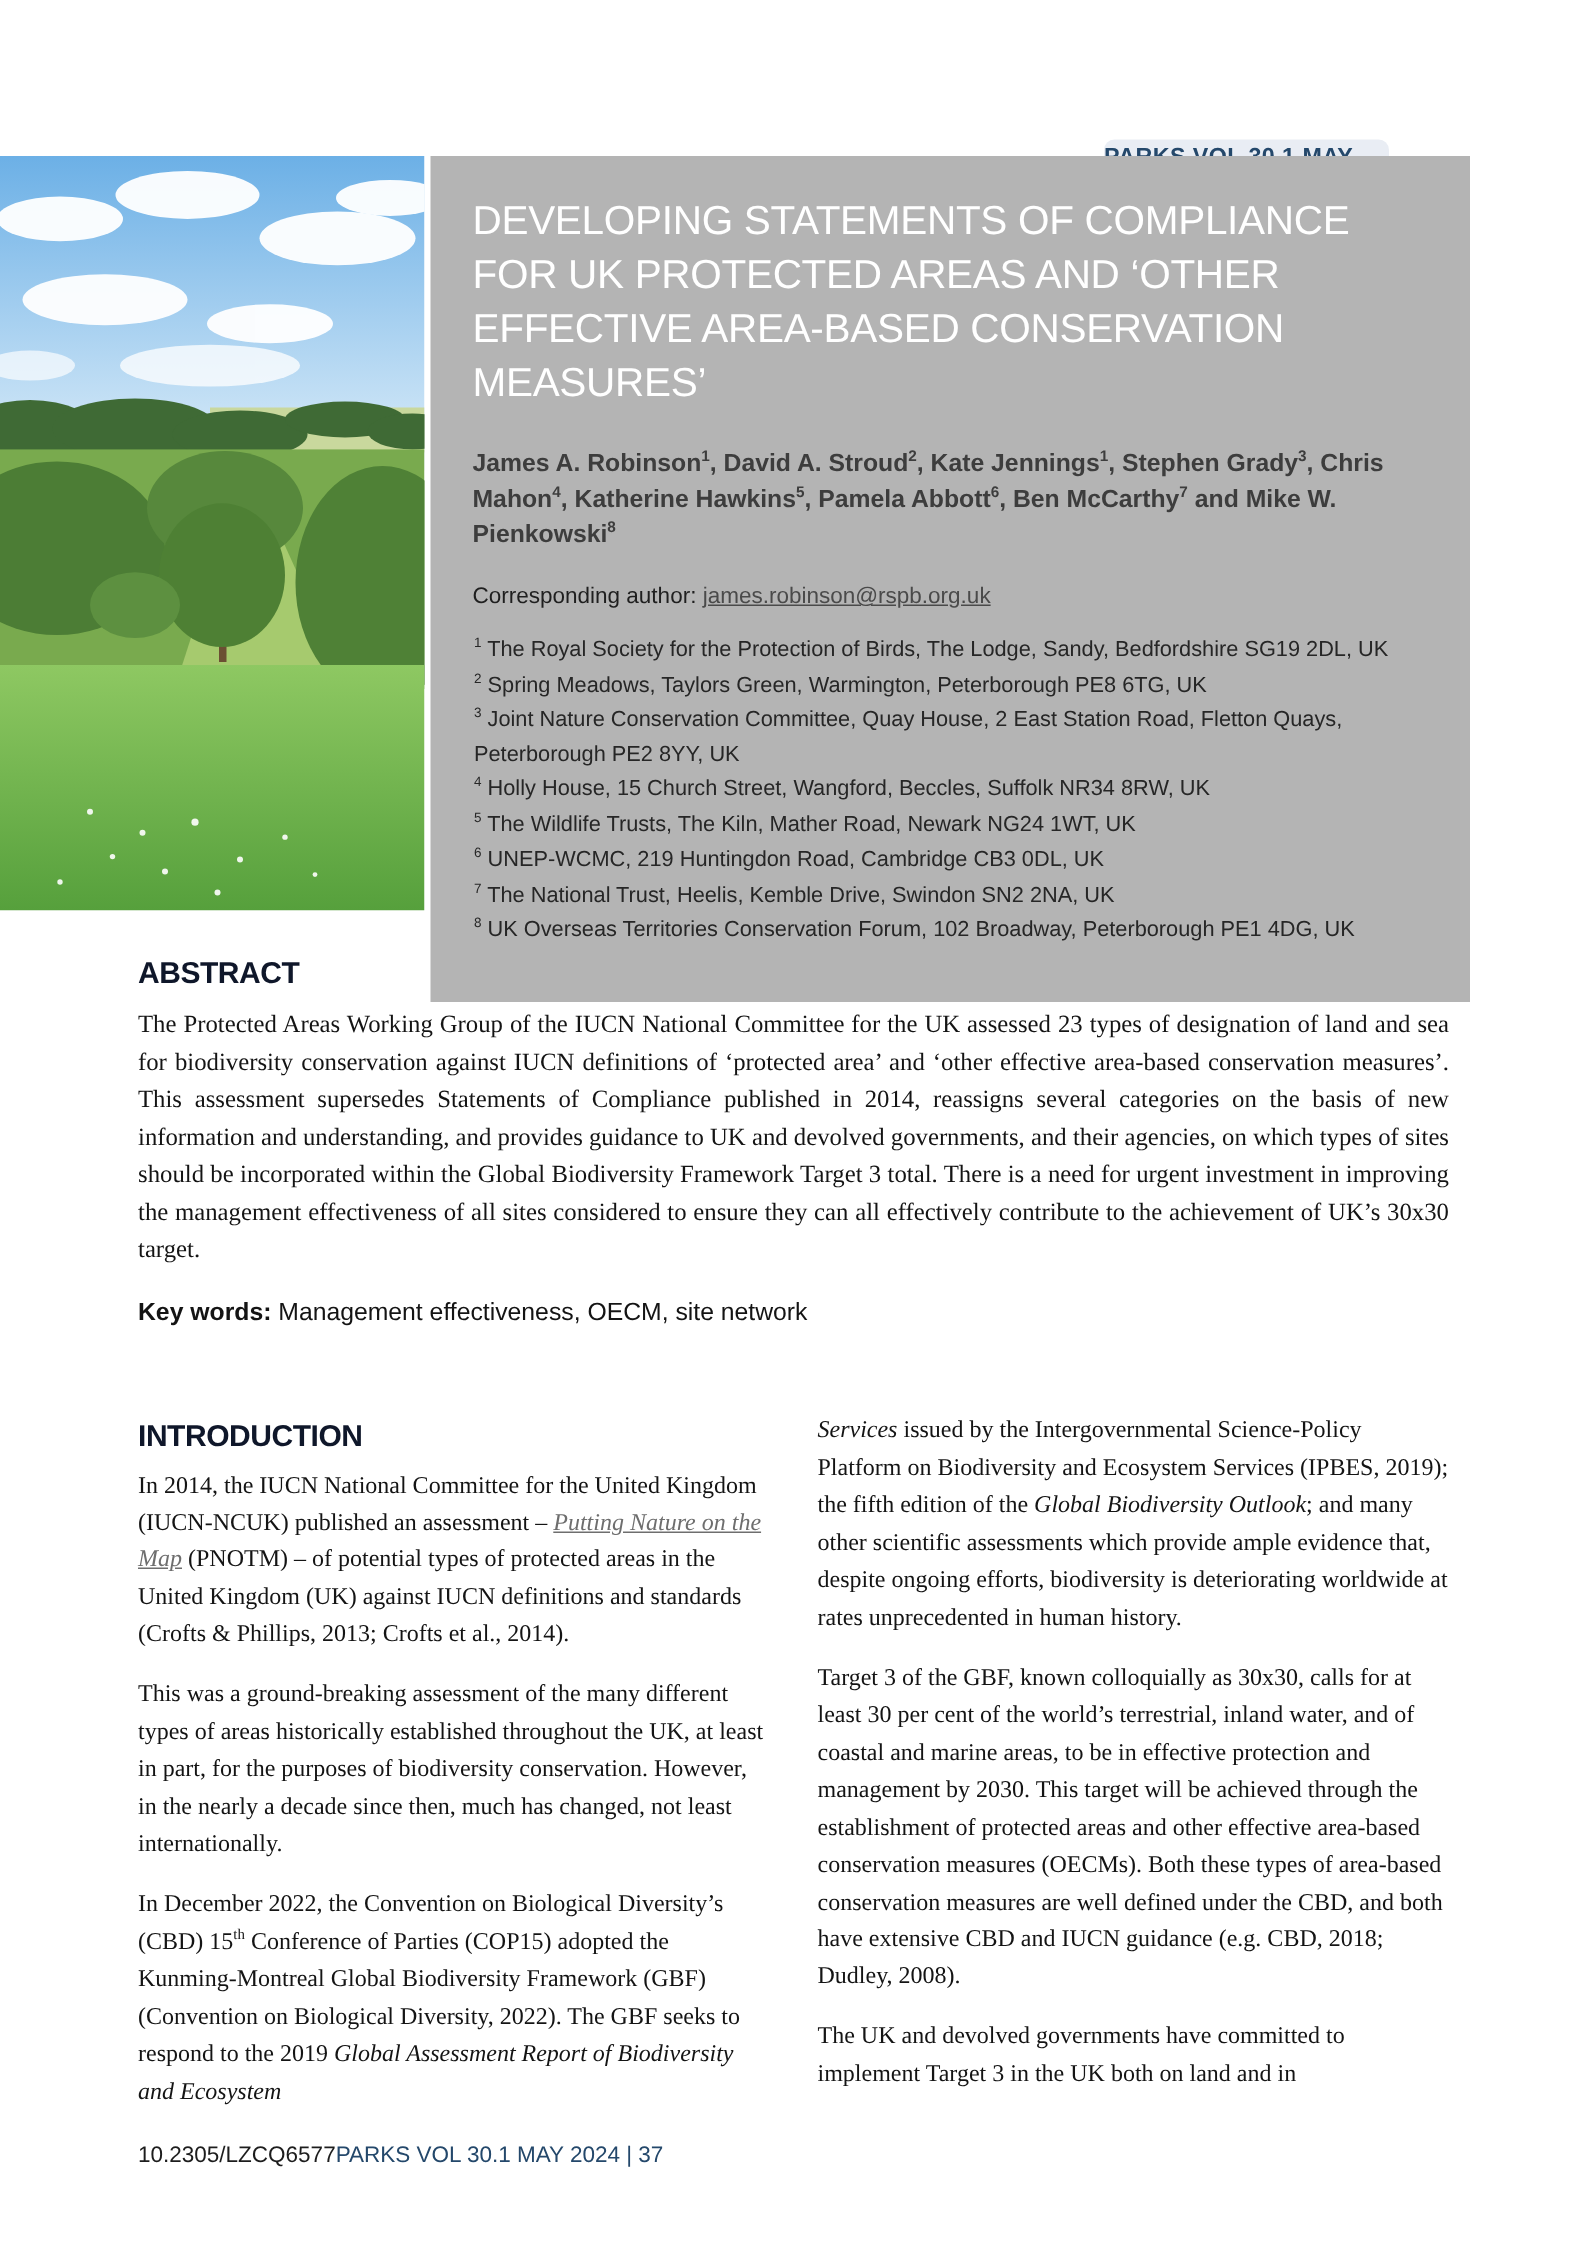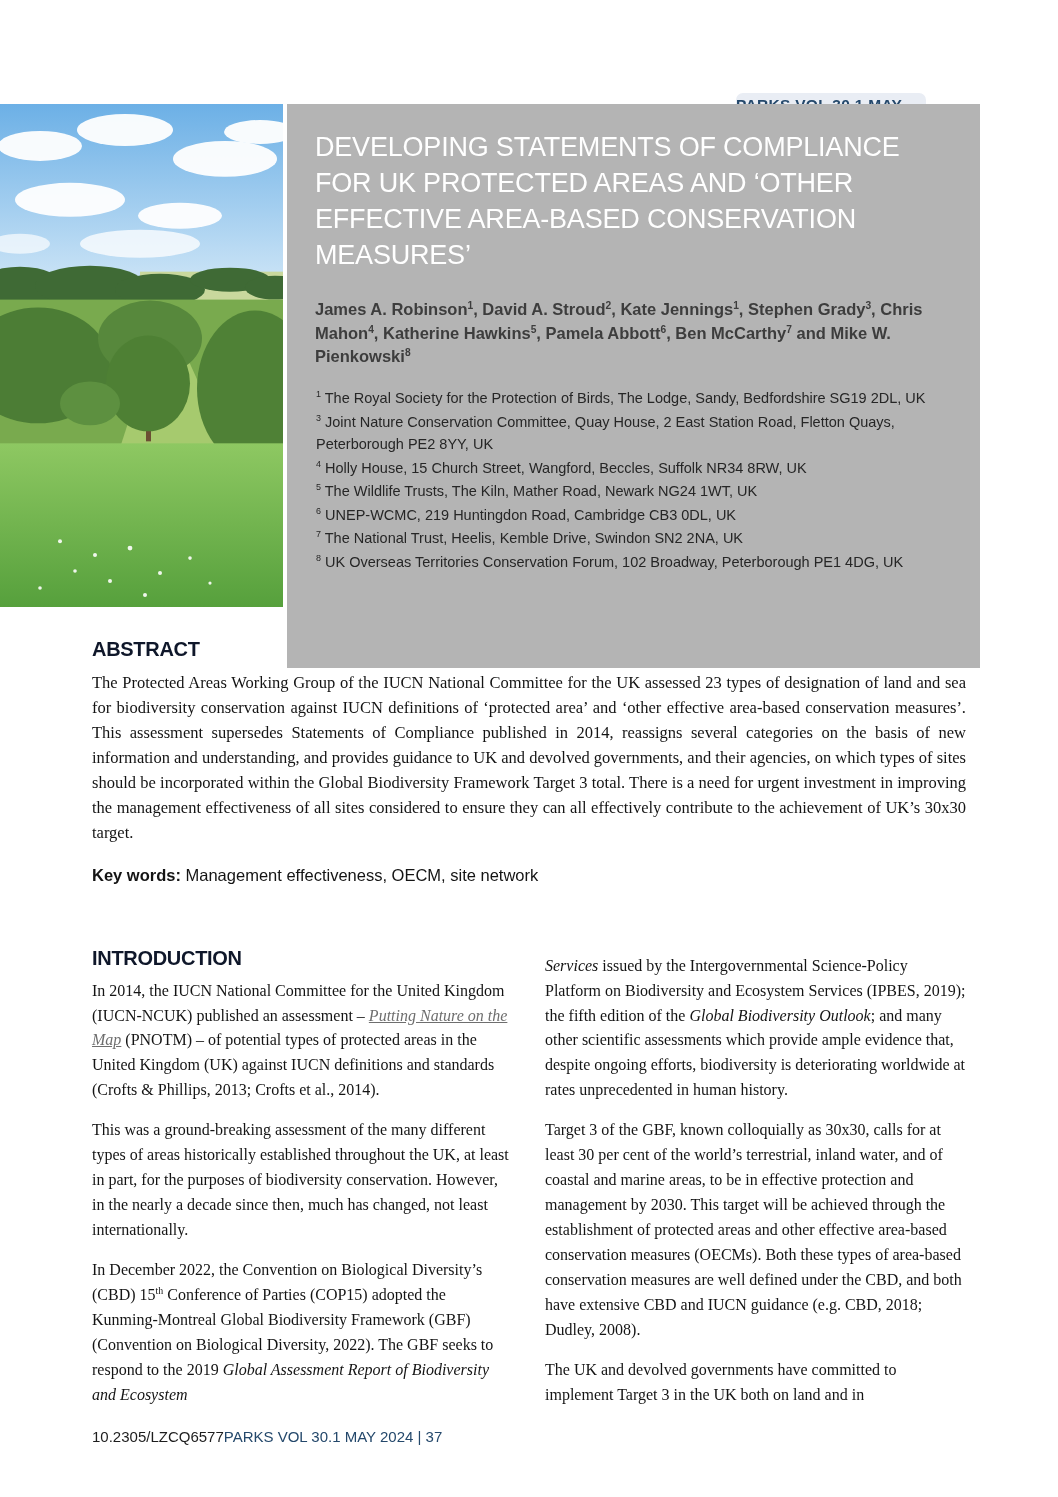--- a/index.html
+++ b/index.html
@@ -40,21 +40,21 @@
     margin:16px 0 9px 0;font-size:20px;font-weight:800;color:#0f172a;letter-spacing:-.3px;
   }
   .abstract-p{
     margin:0 0 20px 0;font-family:"Liberation Serif",serif;font-size:16.5px;
     line-height:1.52;color:#141414;text-align:justify;
   }
   .keywords{
     margin:0 0 46px 0;font-family:Liberation Sans, sans-serif;font-size:16.5px;color:#141414;
   }
   .keywords b{font-weight:700;}
-  .columns{display:flex;gap:32px;align-items:flex-end;}
+  .columns{display:flex;gap:32px;align-items:center;}
   .col{flex:1;min-width:0;}
   .body-p{
     margin:0 0 15px 0;font-family:"Liberation Serif",serif;font-size:16px;
     line-height:1.56;color:#141414;
   }
   .body-p .it{font-style:italic;}
   .body-p .ilink{font-style:italic;color:#6e6e6e;text-decoration:underline;cursor:pointer;}
   
   .footer{
     position:absolute;top:1428px;left:92px;width:874px;
@@ -124,22 +124,26 @@
           <circle cx="190" cy="455" r="1.8"></circle>
             <circle cx="145" cy="492" r="2"></circle>
           <circle cx="40" cy="485" r="1.8"></circle>
             <circle cx="210" cy="480" r="1.6"></circle>
         </g>
       </svg>
     </div>
     <div class="title-block">
       <h1 class="title">DEVELOPING STATEMENTS OF COMPLIANCE FOR UK PROTECTED AREAS AND ‘OTHER EFFECTIVE AREA-BASED CONSERVATION MEASURES’</h1>
       <p class="authors"><span>James A. Robinson</span><sup>1</sup><span>, David A. Stroud</span><sup>2</sup><span>, Kate Jennings</span><sup>1</sup><span>, Stephen Grady</span><sup>3</sup><span>, Chris Mahon</span><sup>4</sup><span>, Katherine Hawkins</span><sup>5</sup><span>, Pamela Abbott</span><sup>6</sup><span>, Ben McCarthy</span><sup>7</sup><span> and Mike W. Pienkowski</span><sup>8</sup></p>
+      <p class="corresponding">
+        <span>Corresponding author: </span><a class="email-link">james.robinson@rspb.org.uk</a>
+      </p>
       <div class="affils">
           <div class="affil"><sup>1</sup> The Royal Society for the Protection of Birds, The Lodge, Sandy, Bedfordshire SG19 2DL, UK</div>
+          <div class="affil"><sup>2</sup> Spring Meadows, Taylors Green, Warmington, Peterborough PE8 6TG, UK</div>
           <div class="affil"><sup>3</sup> Joint Nature Conservation Committee, Quay House, 2 East Station Road, Fletton Quays, Peterborough PE2 8YY, UK</div>
           <div class="affil"><sup>4</sup> Holly House, 15 Church Street, Wangford, Beccles, Suffolk NR34 8RW, UK</div>
           <div class="affil"><sup>5</sup> The Wildlife Trusts, The Kiln, Mather Road, Newark NG24 1WT, UK</div>
           <div class="affil"><sup>6</sup> UNEP-WCMC, 219 Huntingdon Road, Cambridge CB3 0DL, UK</div>
           <div class="affil"><sup>7</sup> The National Trust, Heelis, Kemble Drive, Swindon SN2 2NA, UK</div>
           <div class="affil"><sup>8</sup> UK Overseas Territories Conservation Forum, 102 Broadway, Peterborough PE1 4DG, UK</div>
         </div>
     </div>
   </div>
 

